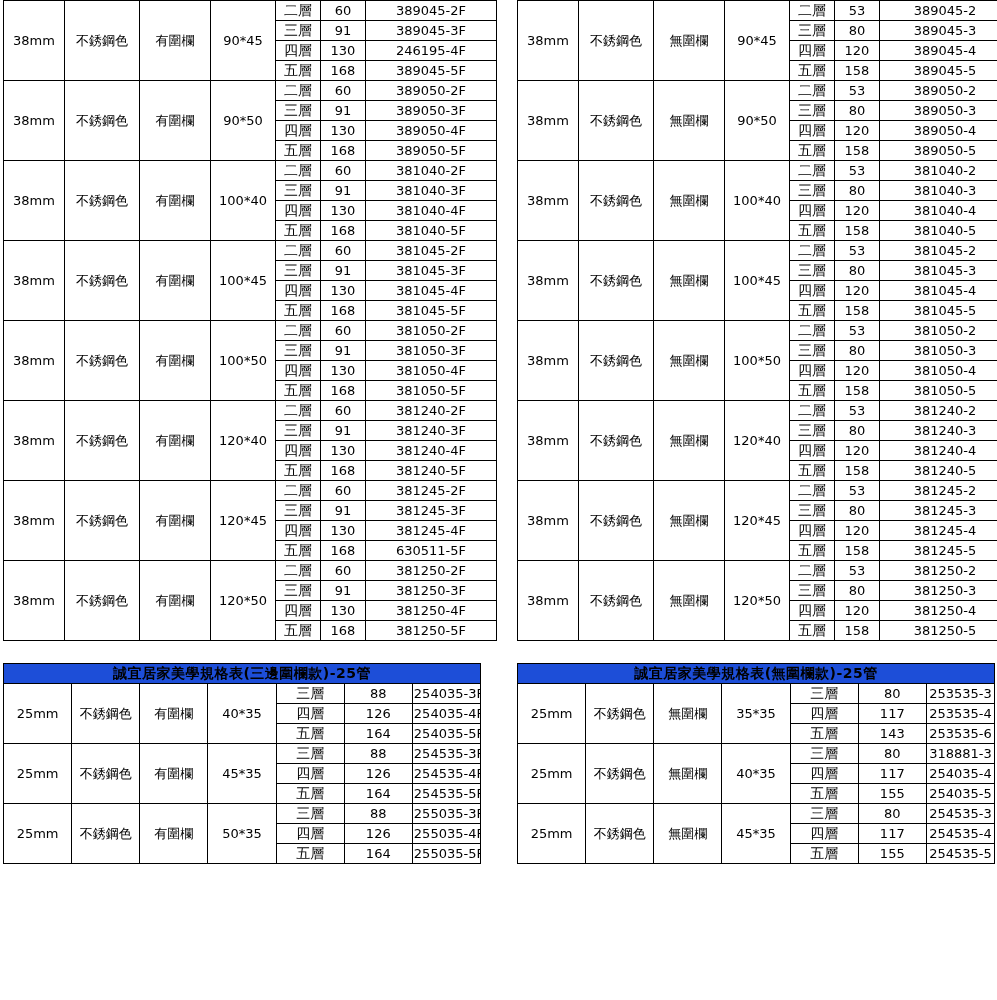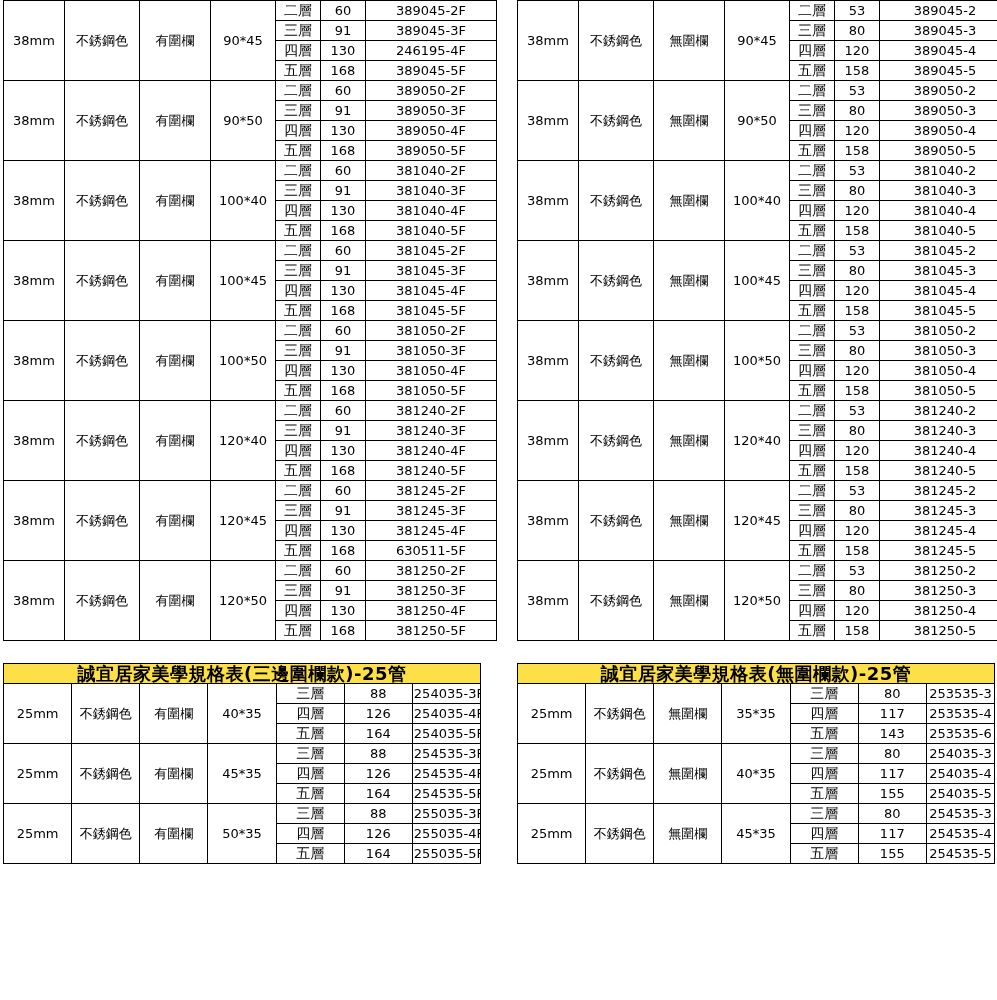--- a/index.html
+++ b/index.html
@@ -45,23 +45,23 @@
   }
   .c-size   { width: 58px; font-size: 13px; }
   .c-color  { width: 72px; font-size: 14px; }
   .c-rail   { width: 68px; font-size: 14px; }
   .c-dim    { width: 62px; font-size: 13px; }
   .c-layer  { width: 42px; font-size: 14px; }
   .c-num    { width: 42px; font-size: 13px; }
   .c-code   { width: 128px; font-size: 13px; }
 
   .title-row td {
-    background: #fde047;
+    background: #1d4ed8;
     font-weight: bold;
-    font-size: 18px;
+    font-size: 14px;
     height: 25px;
     letter-spacing: 0.5px;
   }
   .section-gap {
     height: 22px;
   }
   .group-cell { font-size: 13px; }
 </style>
 </head>
 <body>
@@ -554,21 +554,21 @@
             <td class="c-num">143</td>
             <td class="c-code">253535-6</td>
           </tr>
           <tr>
             <td class="c-size group-cell" rowspan="3">25mm</td>
             <td class="c-color group-cell" rowspan="3">不銹鋼色</td>
             <td class="c-rail group-cell" rowspan="3">無圍欄</td>
             <td class="c-dim group-cell" rowspan="3">40*35</td>
             <td class="c-layer">三層</td>
             <td class="c-num">80</td>
-            <td class="c-code">254035-3</td>
+            <td class="c-code">318881-3</td>
           </tr>
           <tr>
             <td class="c-layer">四層</td>
             <td class="c-num">117</td>
             <td class="c-code">254035-4</td>
           </tr>
           <tr>
             <td class="c-layer">五層</td>
             <td class="c-num">155</td>
             <td class="c-code">254035-5</td>

